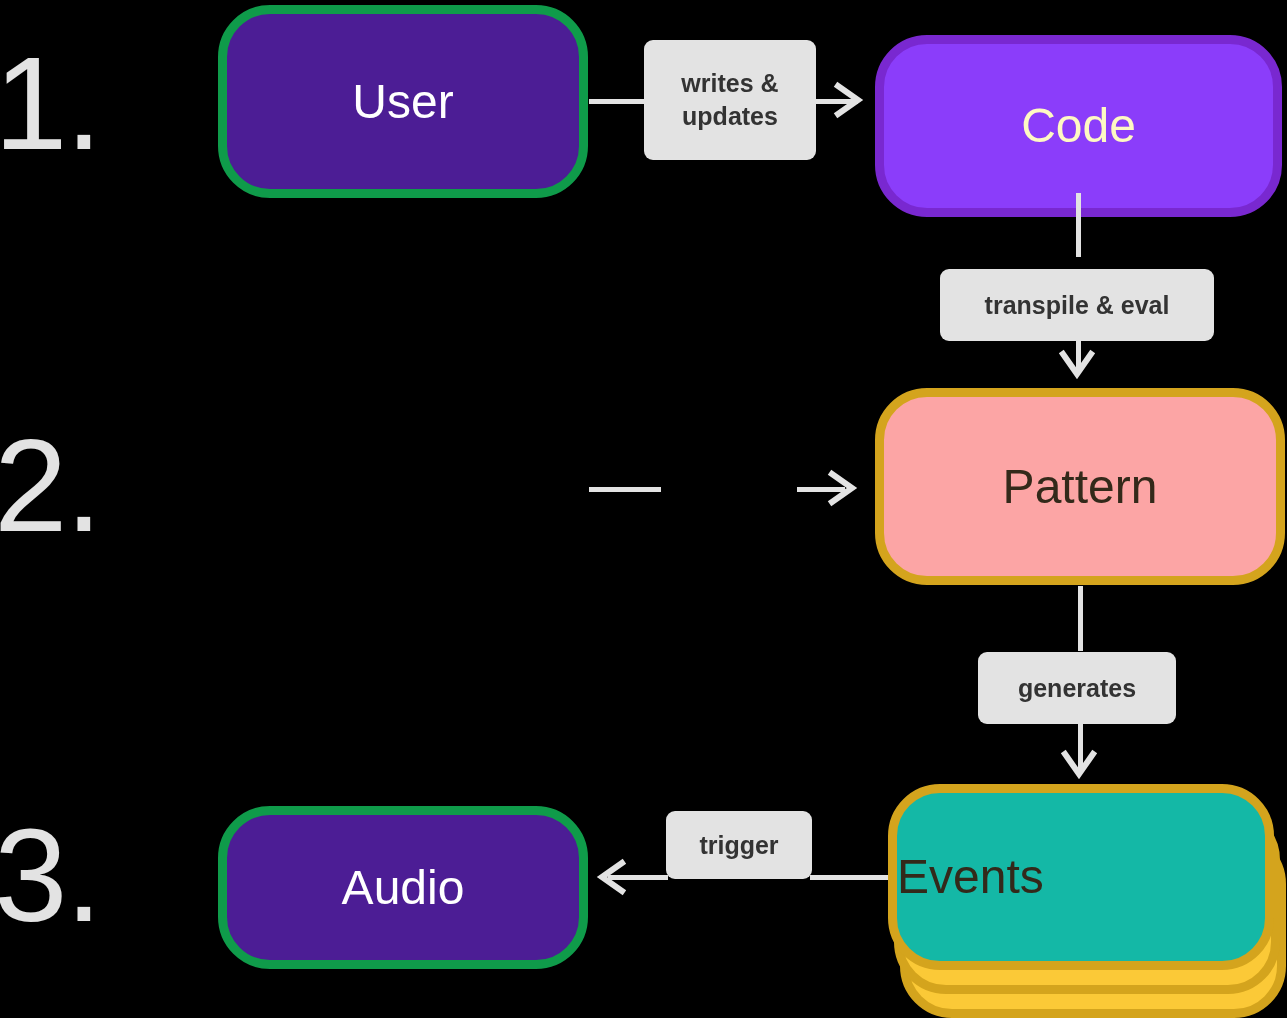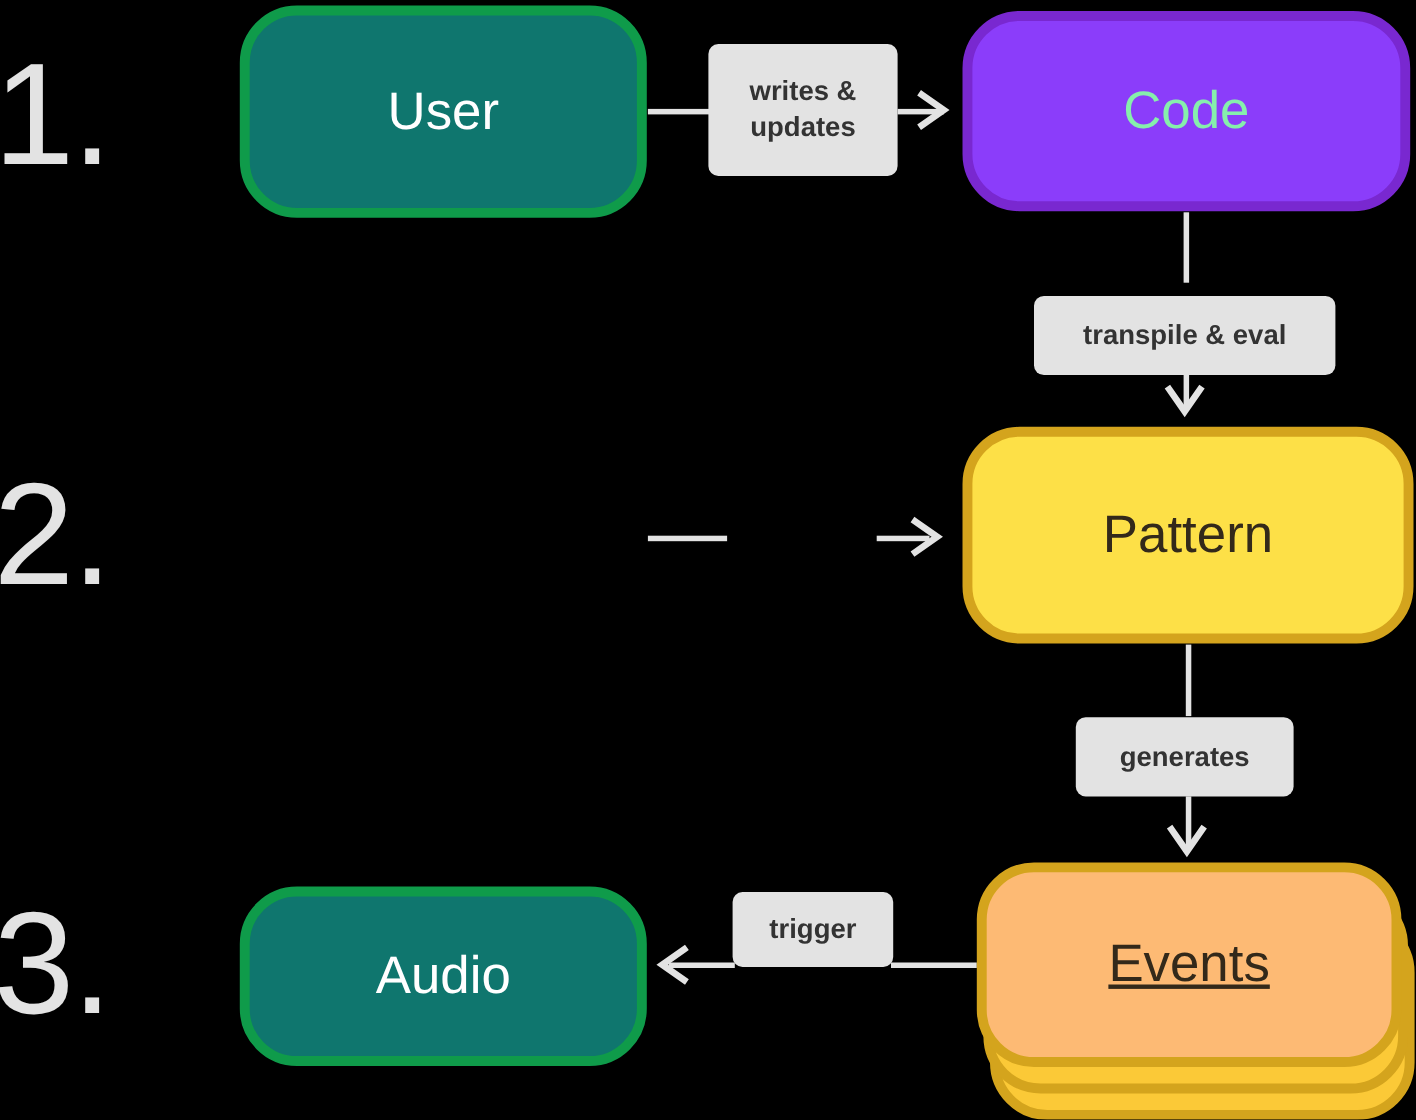--- a/index.html
+++ b/index.html
@@ -41,63 +41,63 @@
     align-items: center;
     justify-content: center;
     border-radius: 52px;
     border-style: solid;
     font-size: 48px;
     font-weight: 400;
     line-height: 1;
     white-space: nowrap;
   }
   .node.green {
-    background: #0f766e;
+    background: #4c1d95;
     border-color: #0f9b4a;
     border-width: 9px;
     color: #ffffff;
   }
   .node.purple {
     background: #8b3dfa;
     border-color: #7928d0;
     border-width: 9px;
-    color: #86efac;
+    color: #fef9c3;
+    margin-top: 25px;
   }
   .node.yellow {
-    background: #fde047;
+    background: #fca5a5;
     border-color: #d4a41d;
     border-width: 9px;
     color: #33291a;
   }
 
   
   .stack {
     position: absolute;
   }
   .stack-layer {
     position: absolute;
     box-sizing: border-box;
     border-radius: 52px;
     background: #fbc937;
     border: 9px solid #d4a41d;
   }
   .stack-top {
     position: absolute;
     box-sizing: border-box;
     border-radius: 52px;
-    background: #fdba74;
+    background: #14b8a6;
     border: 9px solid #d4a41d;
     display: flex;
     align-items: center;
-    justify-content: center;
+    justify-content: flex-start;
     color: #33291a;
     font-size: 48px;
     line-height: 1;
     white-space: nowrap;
-    text-decoration: underline;
   }
 
   
   .edge-line {
     position: absolute;
     background: #e3e3e3;
   }
   .edge-line.h { height: 5px; }
   .edge-line.v { width: 5px; }
 

